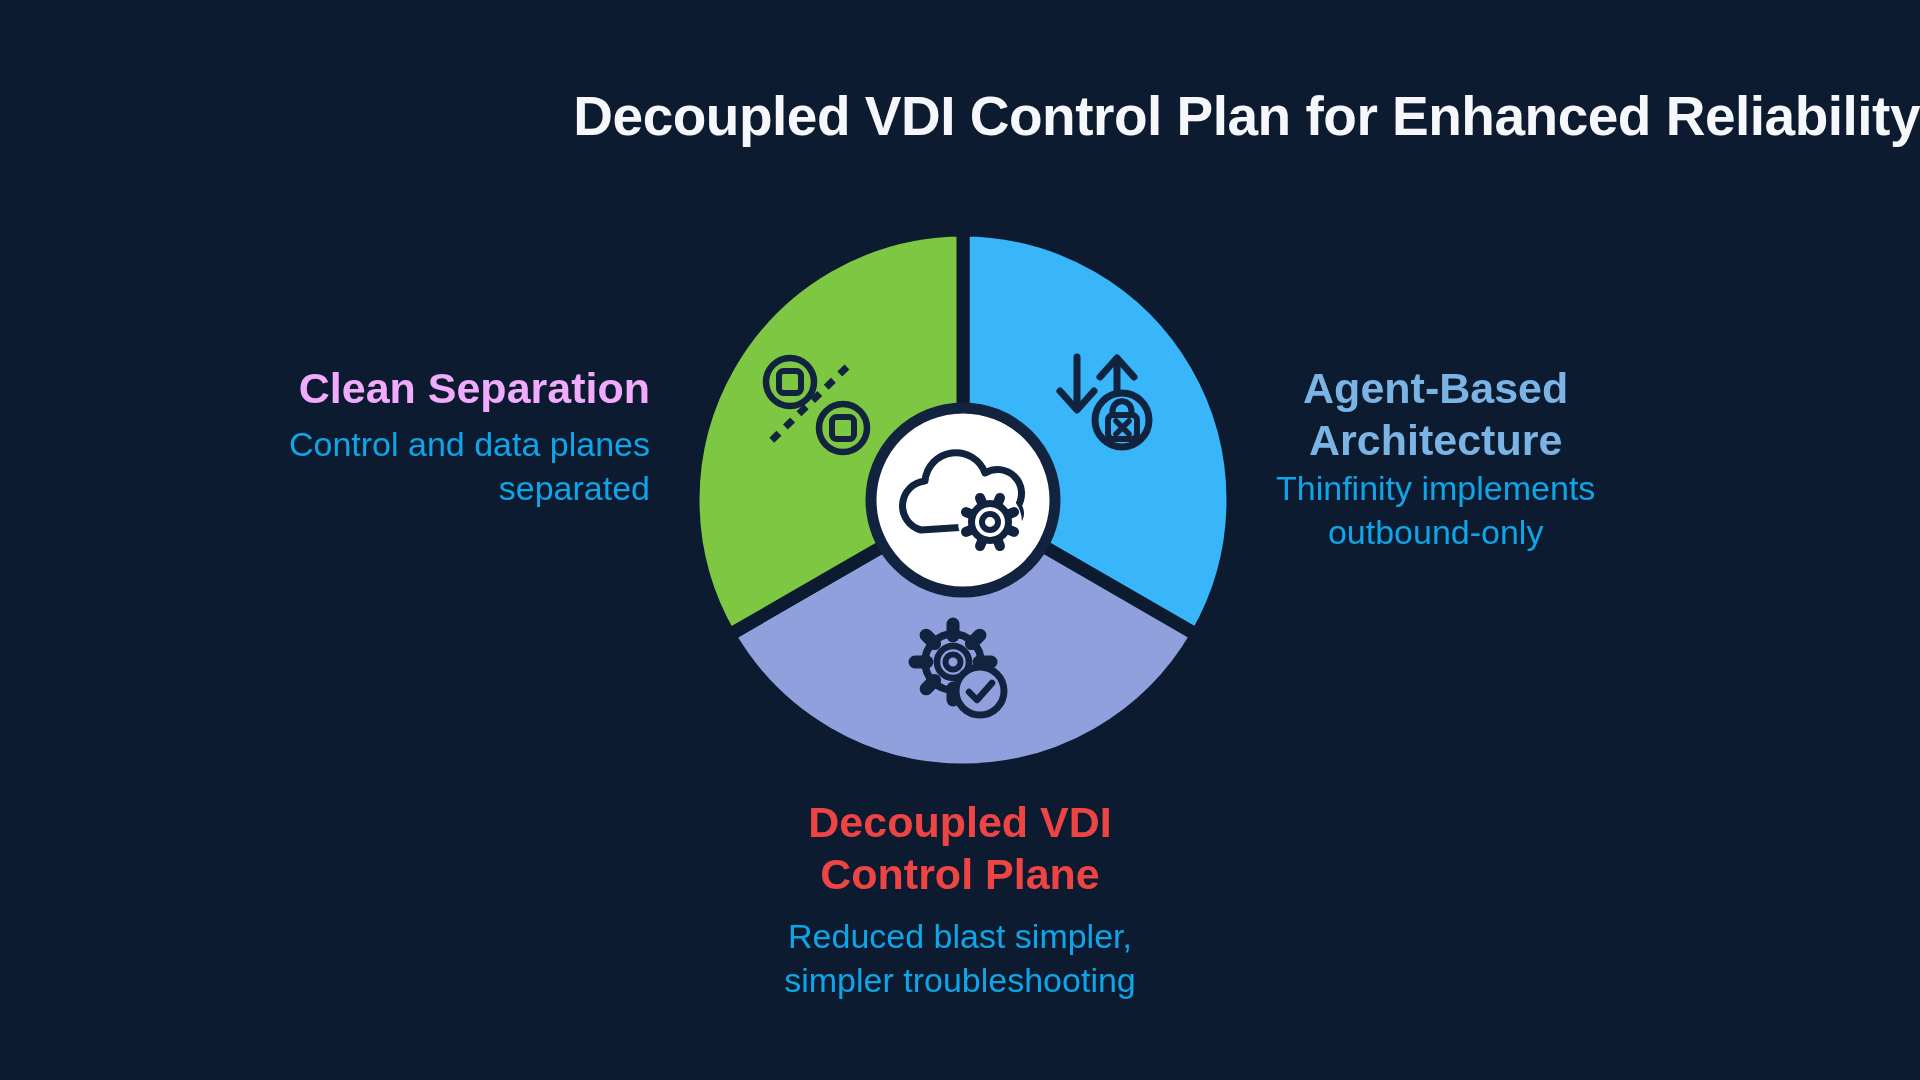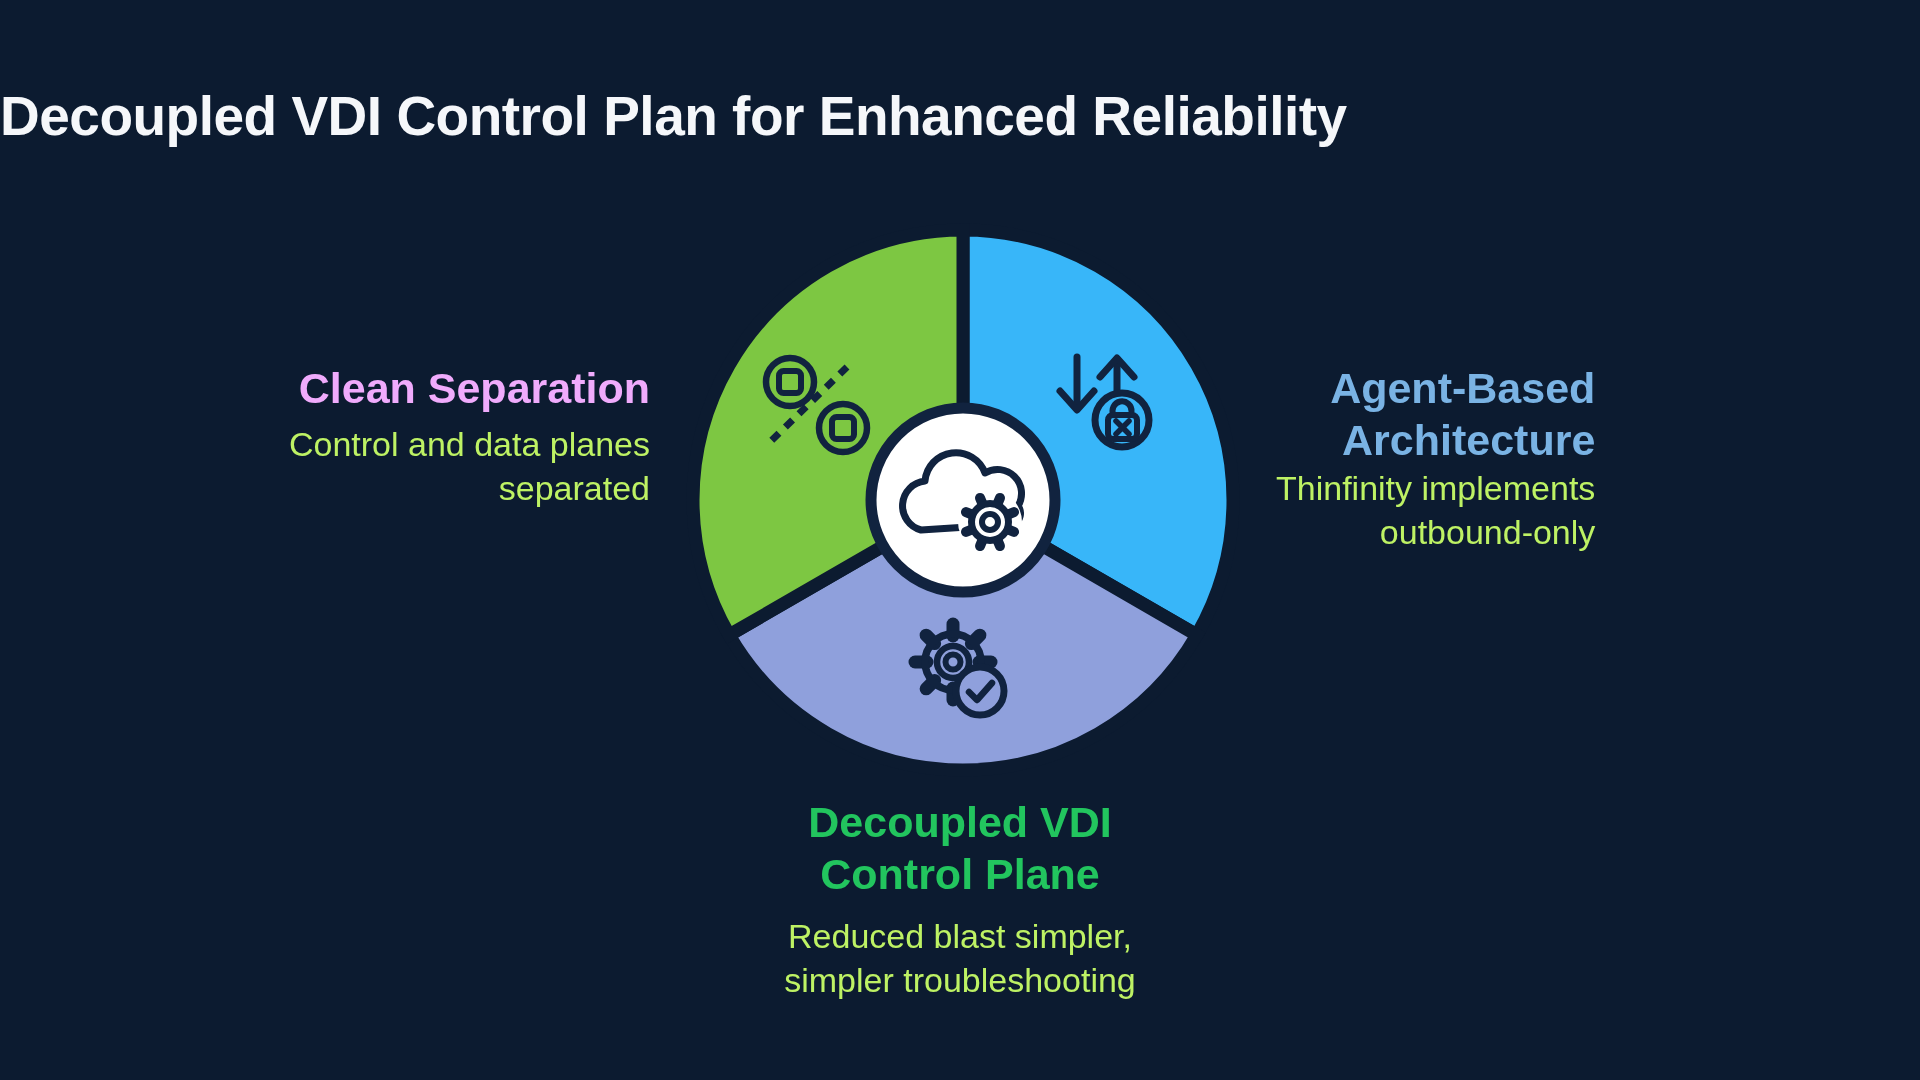--- a/index.html
+++ b/index.html
@@ -6,41 +6,41 @@
   body {
     width: 1920px; height: 1080px;
     background: #0C1B30;
     font-family: "Liberation Sans", "DejaVu Sans", sans-serif;
     overflow: hidden; position: relative;
   }
   .canvas { position: absolute; inset: 0; }
 
   .title {
     position: absolute; left: 0; top: 84px; width: 100%;
-    text-align: left;
+    text-align: right;
     font-size: 55px; font-weight: 700; letter-spacing: -0.5px;
     color: #F5F7FA; margin: 0;
   }
 
   .pie-wrap { position: absolute; left: 653px; top: 190px; width: 620px; height: 620px; }
 
   .seg-label { position: absolute; }
   .seg-label h2 { margin: 0; font-size: 43px; font-weight: 700; line-height: 52px; }
-  .seg-label .desc { margin: 8px 0 0 0; font-size: 34px; font-weight: 400; line-height: 44px; color: #bef264; }
+  .seg-label .desc { margin: 8px 0 0 0; font-size: 34px; font-weight: 400; line-height: 44px; color: #0ea5e9; }
   .seg-label .line { display: block; }
 
   .label-left  { right: 1270px; top: 362px; text-align: right; }
   .label-left h2 { color: #f0abfc; }
 
-  .label-right { left: 1276px; top: 362px; text-align: right; }
+  .label-right { left: 1276px; top: 362px; text-align: center; }
   .label-right h2 { color: #7AB3E4; }
   .label-right .desc { margin-top: 0; }
 
   .label-bottom { left: 50%; transform: translateX(-50%); top: 796px; text-align: center; width: max-content; }
-  .label-bottom h2 { color: #22c55e; }
+  .label-bottom h2 { color: #ef4444; }
   .label-bottom .desc { margin-top: 14px; }
 </style>
 </head>
 <body>
 
 <div class="canvas">
 
   <h1 class="title">Decoupled VDI Control Plan for Enhanced Reliability</h1>
 
   <div class="pie-wrap">

